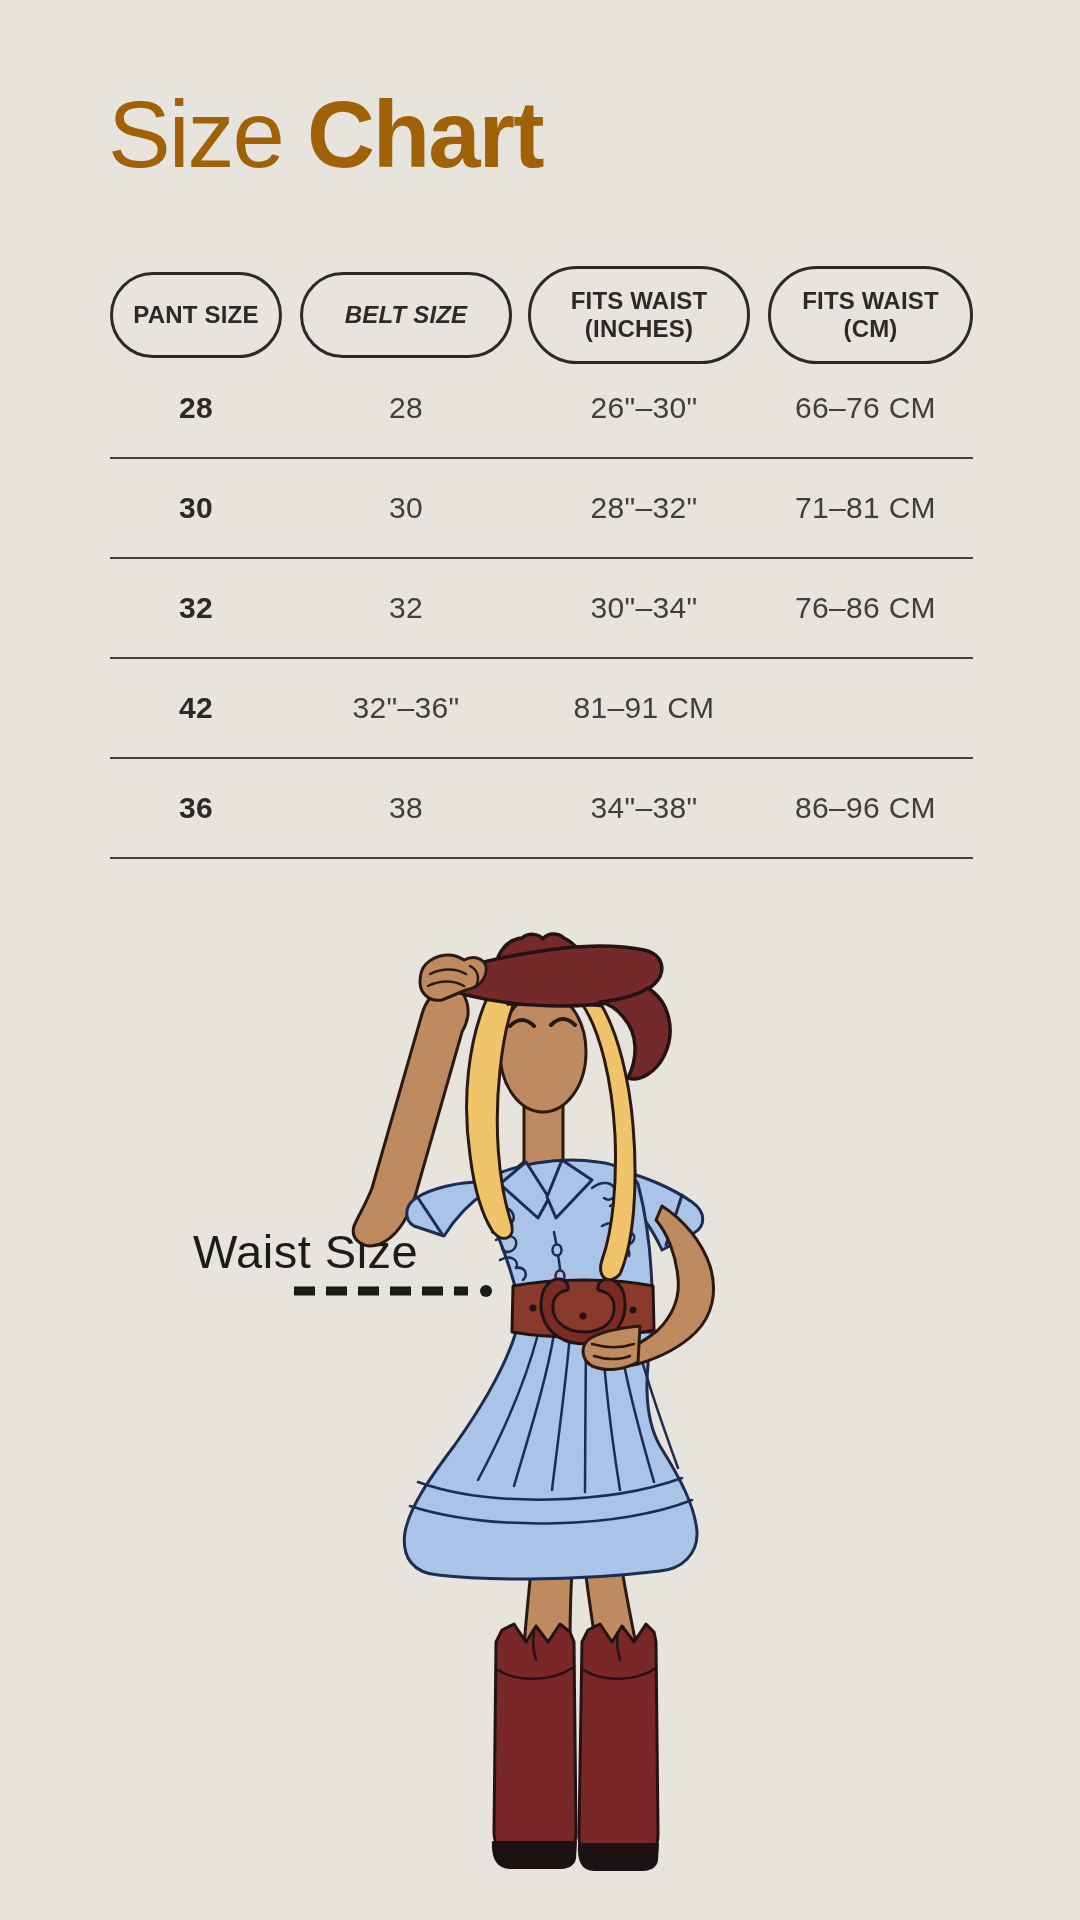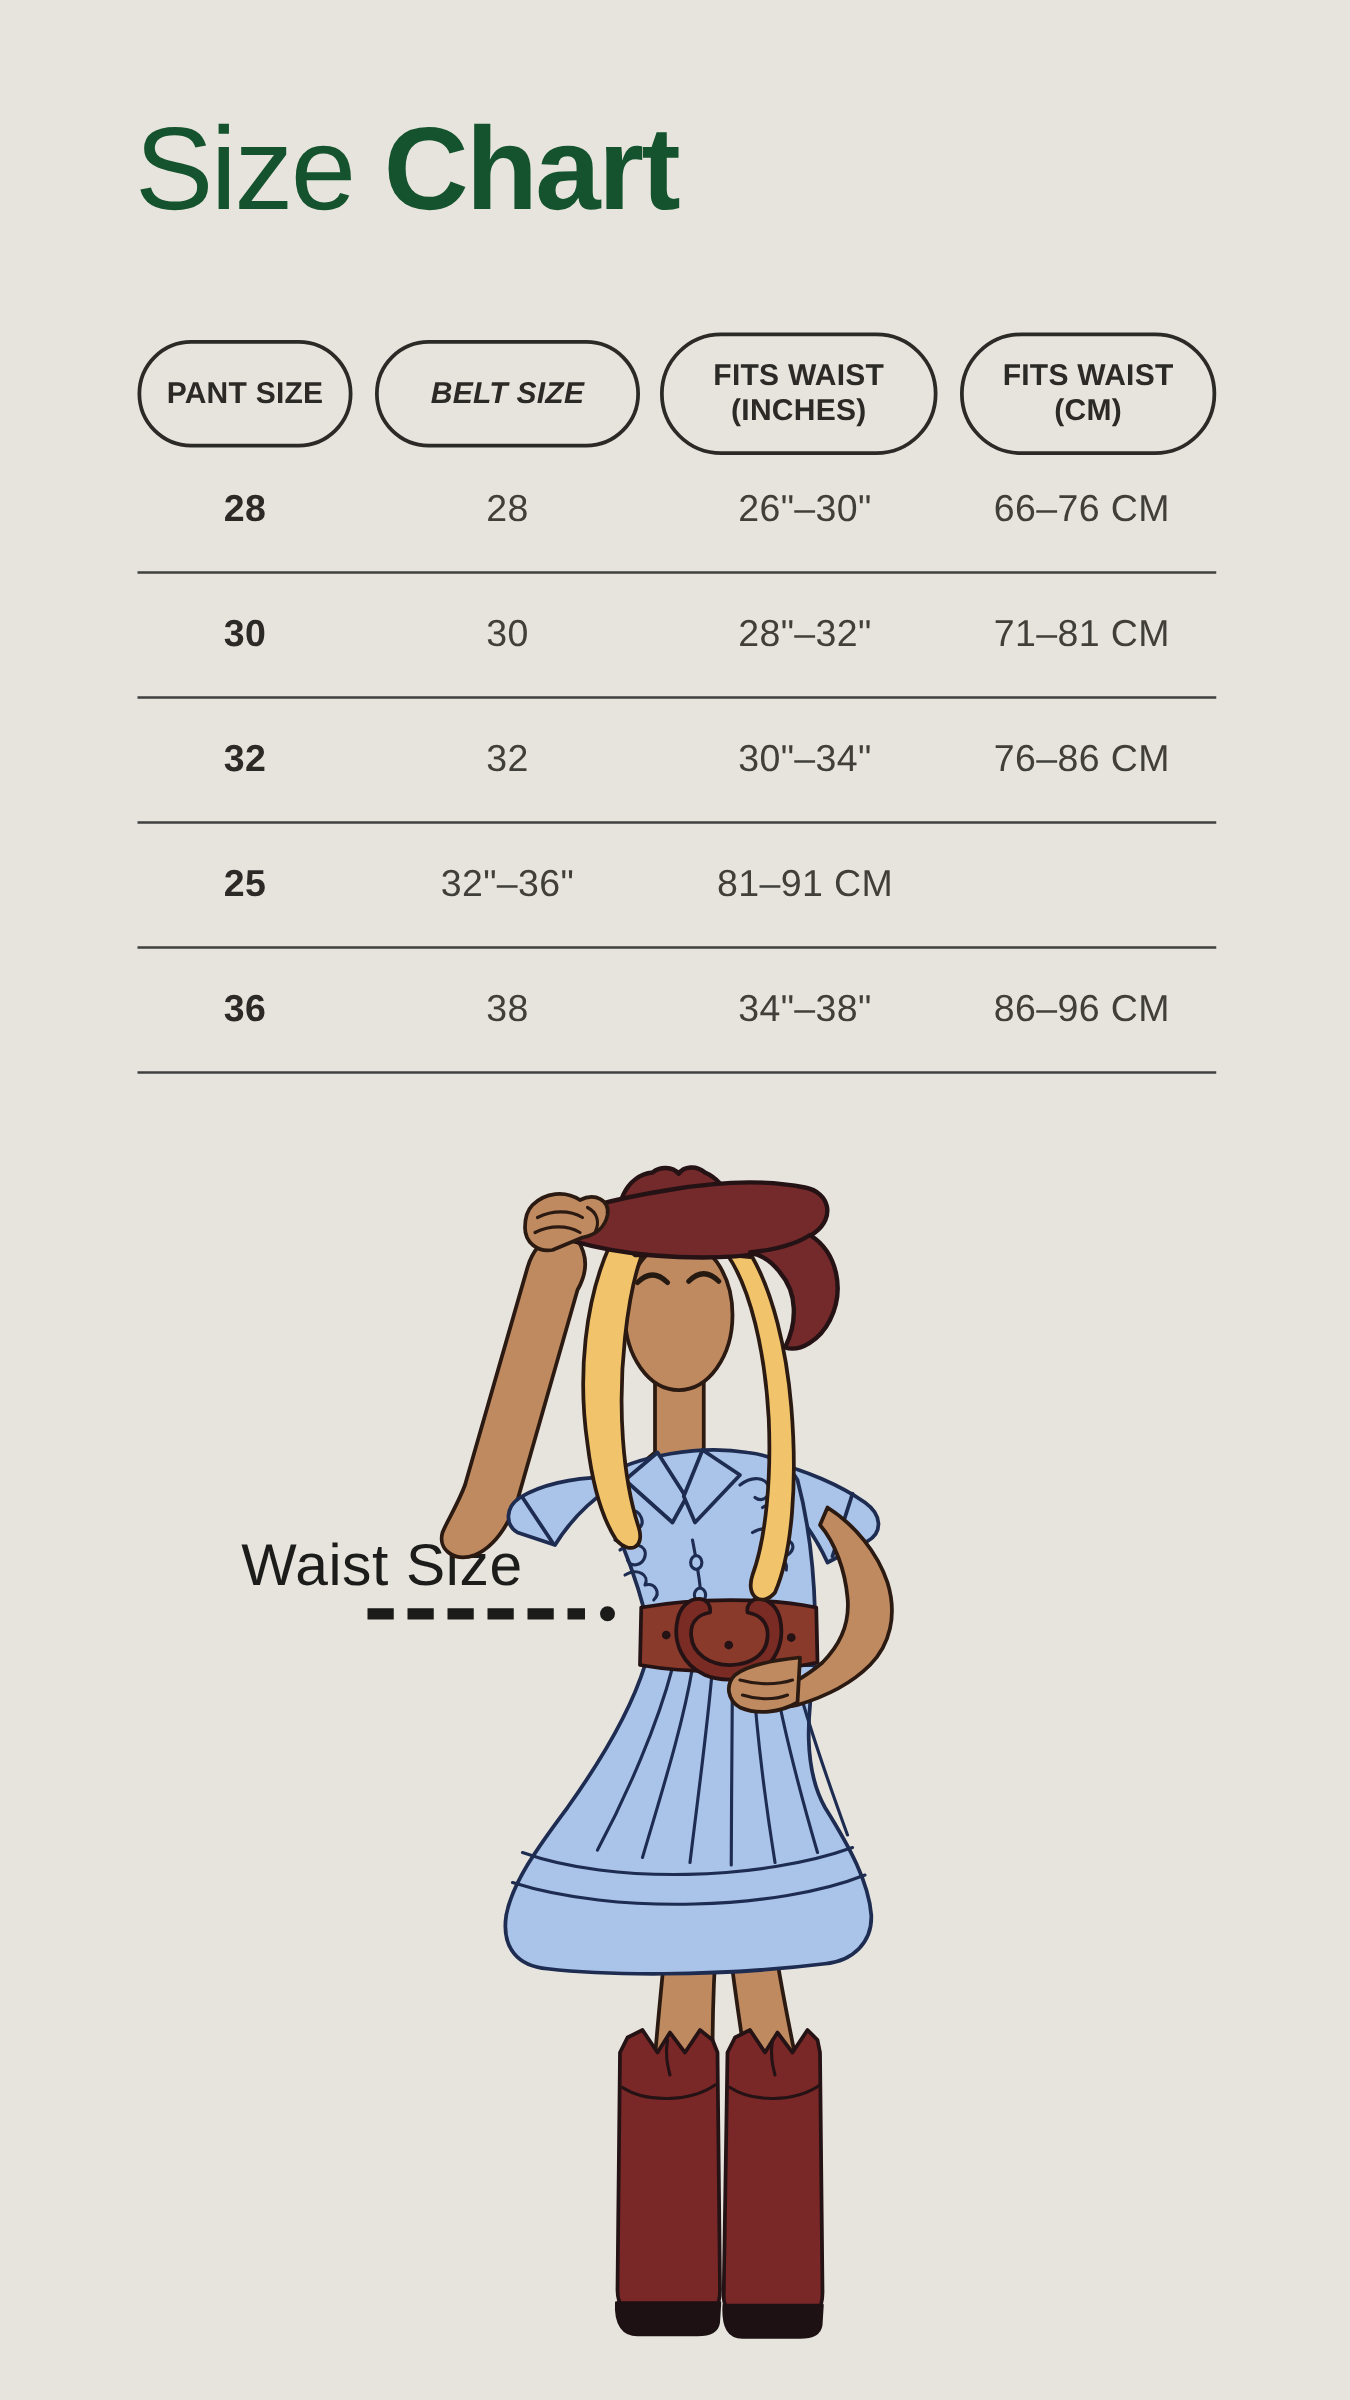--- a/index.html
+++ b/index.html
@@ -5,21 +5,21 @@
   html,body{margin:0;padding:0;}
   body{
     width:1080px;height:1920px;position:relative;overflow:hidden;
     background:#e7e4dd;
     font-family:"Liberation Sans", sans-serif;
     color:#2c2b27;
   }
   
   .title{
     position:absolute;left:108px;top:88px;
-    font-size:94px;line-height:1.0;letter-spacing:-2px;color:#14532d;
+    font-size:94px;line-height:1.0;letter-spacing:-2px;color:#a16207;
     white-space:nowrap;
   }
   .title .t-regular{font-weight:400;}
   .title .t-bold{font-weight:700;}
   
   .pill{
     position:absolute;
     border:3px solid #2b2a26;border-radius:52px;
     display:flex;align-items:center;justify-content:center;
     text-align:center;
@@ -92,21 +92,21 @@
     <div class="tcell c-inches">28"–32"</div>
     <div class="tcell c-cm">71–81 CM</div>
   </div>
   <div class="trow">
     <div class="tcell c-pant">32</div>
     <div class="tcell c-belt">32</div>
     <div class="tcell c-inches">30"–34"</div>
     <div class="tcell c-cm">76–86 CM</div>
   </div>
   <div class="trow">
-    <div class="tcell c-pant">25</div>
+    <div class="tcell c-pant">42</div>
     <div class="tcell c-inches">32"–36"</div>
     <div class="tcell c-cm">81–91 CM</div>
   </div>
   <div class="trow">
     <div class="tcell c-pant">36</div>
     <div class="tcell c-belt">38</div>
     <div class="tcell c-inches">34"–38"</div>
     <div class="tcell c-cm">86–96 CM</div>
   </div>
 </div>

